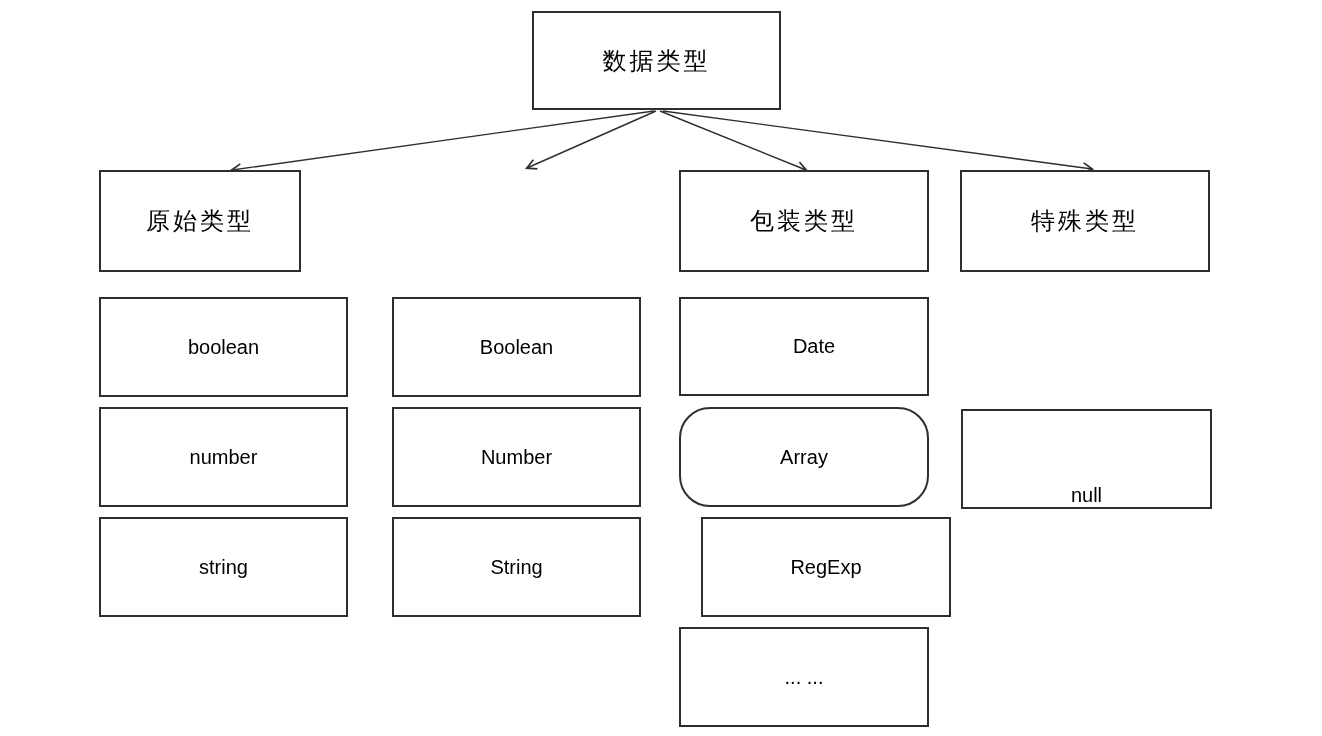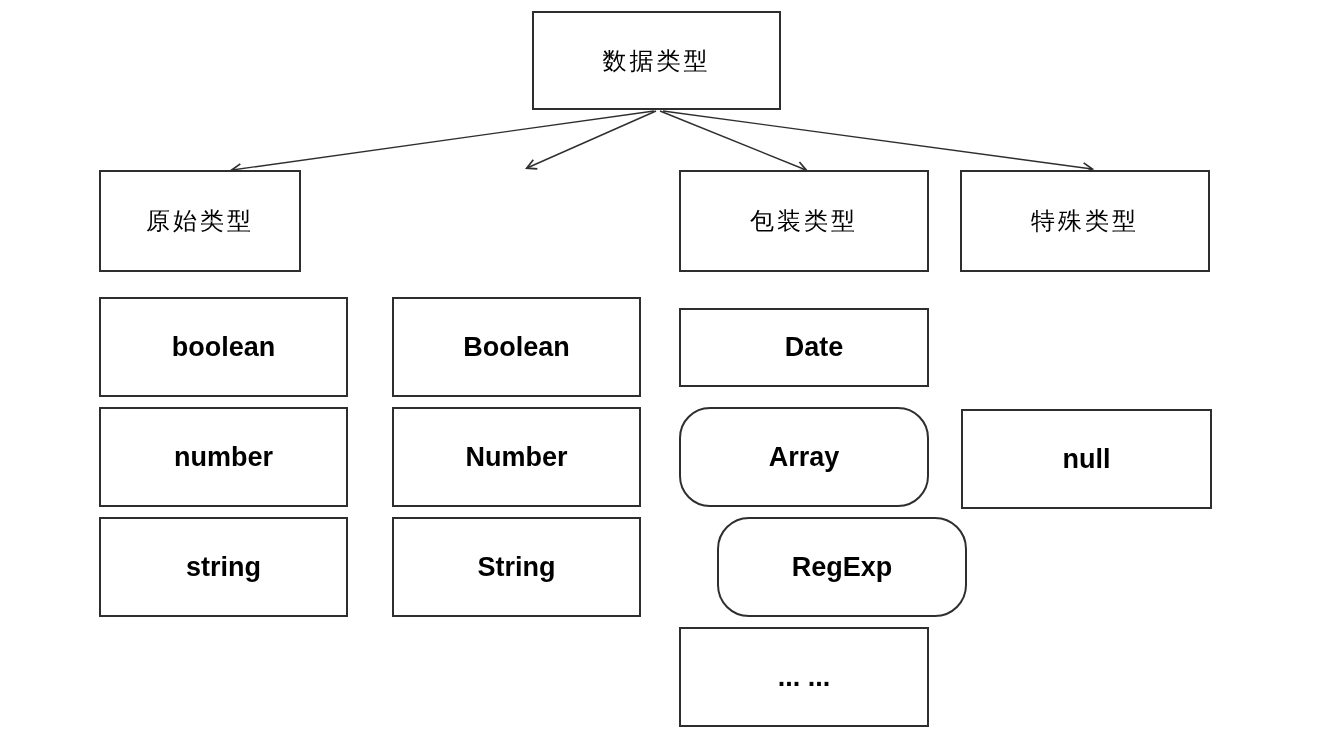--- a/index.html
+++ b/index.html
@@ -31,22 +31,22 @@
   .zh {
     font-family: "Liberation Serif", serif;
     font-size: 24px;
     color: #000000;
     letter-spacing: 3px;
     white-space: nowrap;
     text-align: center;
   }
   .en {
     font-family: "Liberation Sans", sans-serif;
-    font-size: 27px;
-    font-weight: 700;
+    font-size: 20px;
+    font-weight: 400;
     color: #000000;
     white-space: nowrap;
   }
 </style>
 </head>
 <body>
 
 <div class="canvas">
 
   <svg class="arrows" viewBox="0 0 1322 736" xmlns="http://www.w3.org/2000/svg">
@@ -86,33 +86,33 @@
   <div class="box" style="left:392px; top:407px; width:249px; height:100px;">
     <span class="en">Number</span>
   </div>
   <div class="box" style="left:392px; top:517px; width:249px; height:100px;">
     <span class="en">String</span>
   </div>
 
   <div class="box" style="left:679px; top:170px; width:250px; height:102px;">
     <span class="zh">包装类型</span>
   </div>
-  <div class="box" style="left:679px; top:308px; width:250px; height:79px;padding-left:20px;">
+  <div class="box" style="left:679px; top:297px; width:250px; height:99px;padding-left:20px;">
     <span class="en">Date</span>
   </div>
   <div class="box" style="left:679px; top:407px; width:250px; height:100px;border-radius:31px;">
     <span class="en">Array</span>
   </div>
-  <div class="box" style="left:717px; top:517px; width:250px; height:100px;border-radius:32px;">
+  <div class="box" style="left:701px; top:517px; width:250px; height:100px;">
     <span class="en">RegExp</span>
   </div>
   <div class="box" style="left:679px; top:627px; width:250px; height:100px;">
     <span class="en">... ...</span>
   </div>
 
   <div class="box" style="left:960px; top:170px; width:250px; height:102px;">
     <span class="zh">特殊类型</span>
   </div>
-  <div class="box" style="left:961px; top:409px; width:251px; height:100px;">
+  <div class="box" style="left:961px; top:409px; width:251px; height:100px;align-items:flex-end;">
     <span class="en">null</span>
   </div>
 
 </div>
 
 </body></html>

